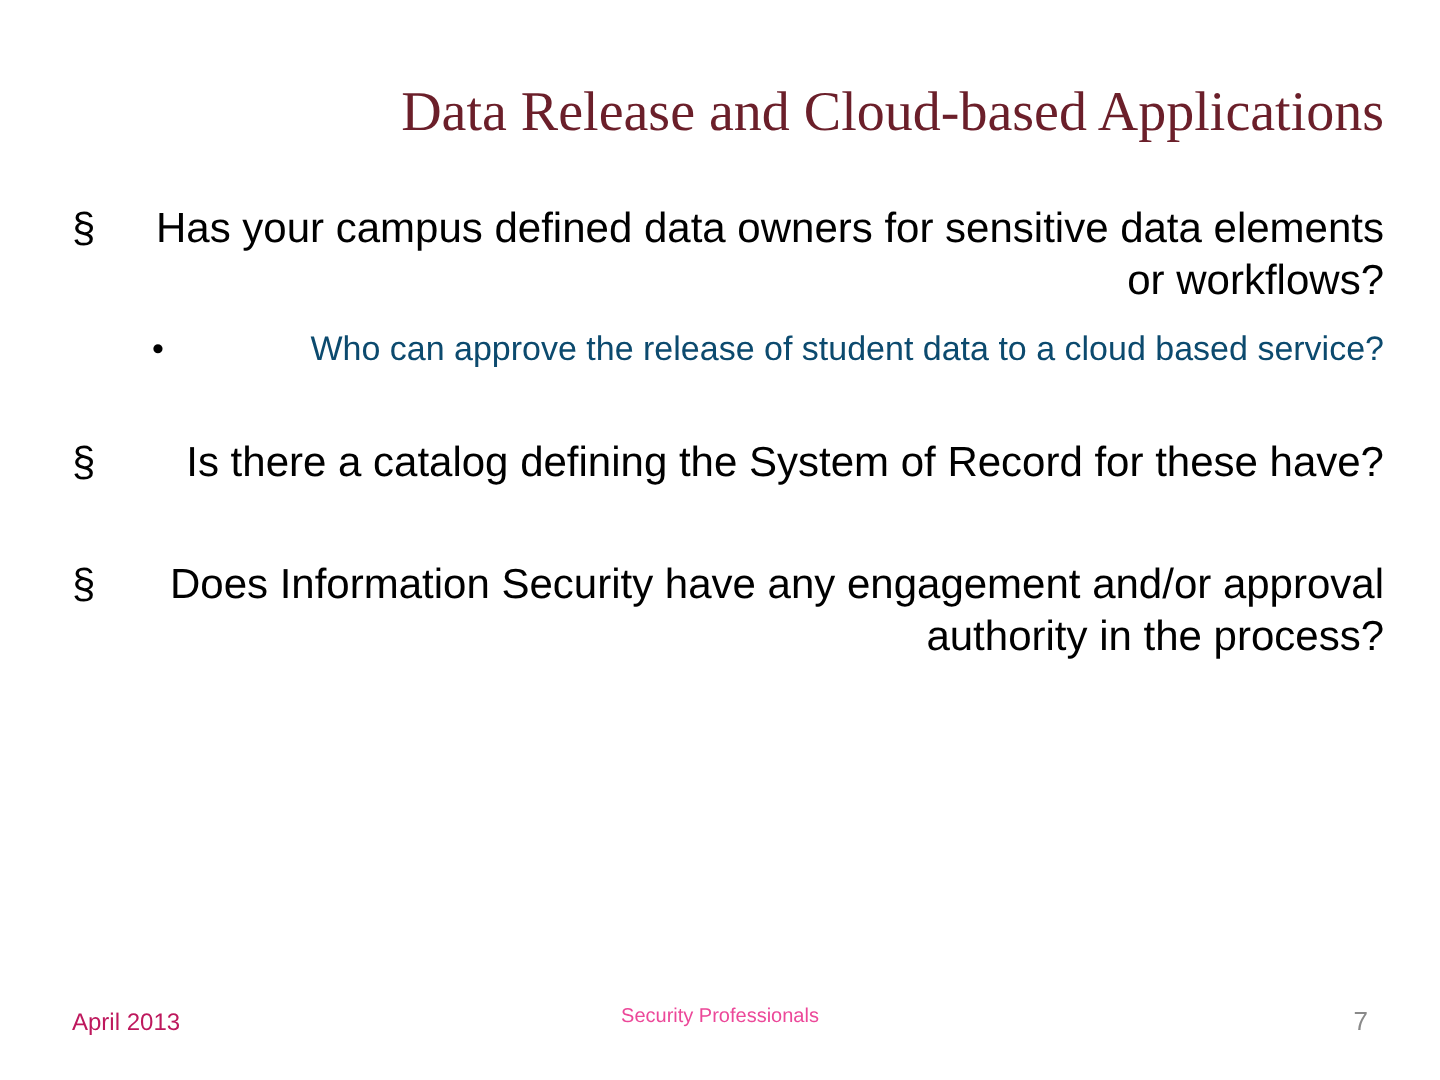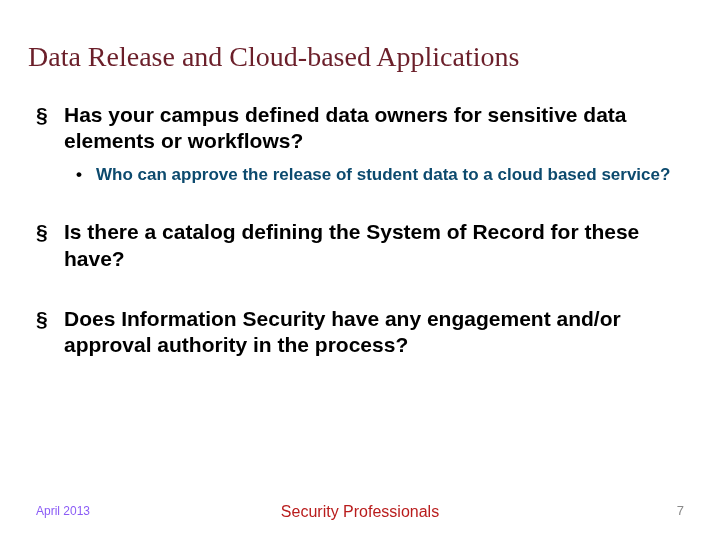--- a/index.html
+++ b/index.html
@@ -8,36 +8,36 @@
     background: #ffffff;
     font-family: Verdana, Geneva, sans-serif;
     color: #000000;
     position: relative;
   }
   .slide {
     width: 720px;
     height: 540px;
     padding: 40px 28px 0 28px;
     position: relative;
+    text-align: right;
   }
   .title {
     font-family: "Times New Roman", Times, serif;
     font-size: 28px;
     color: #6b1f2a;
     font-weight: 400;
     margin-bottom: 28px;
     line-height: 1.2;
   }
   .body {
     padding-left: 6px;
   }
   ul.level1 {
     list-style: none;
     padding-left: 0;
-    font-weight: bold;
   }
   ul.level1 > li {
     position: relative;
     padding-left: 30px;
     font-size: 21px;
     line-height: 1.25;
     margin-bottom: 34px;
     color: #000000;
   }
   ul.level1 > li::before {
@@ -75,25 +75,25 @@
     left: 0;
     width: 720px;
     padding: 0 36px 0 36px;
     display: flex;
     justify-content: space-between;
     align-items: baseline;
     font-family: Arial, Helvetica, sans-serif;
   }
   .footer-left {
     font-size: 12px;
-    color: #8b5cf6;
+    color: #be185d;
   }
   .footer-center {
-    font-size: 16px;
-    color: #b91c1c;
+    font-size: 10px;
+    color: #ec4899;
     position: absolute;
     left: 50%;
     transform: translateX(-50%);
   }
   .footer-right {
     font-size: 13px;
     color: #8a8a8a;
   }
 </style>
 </head>

